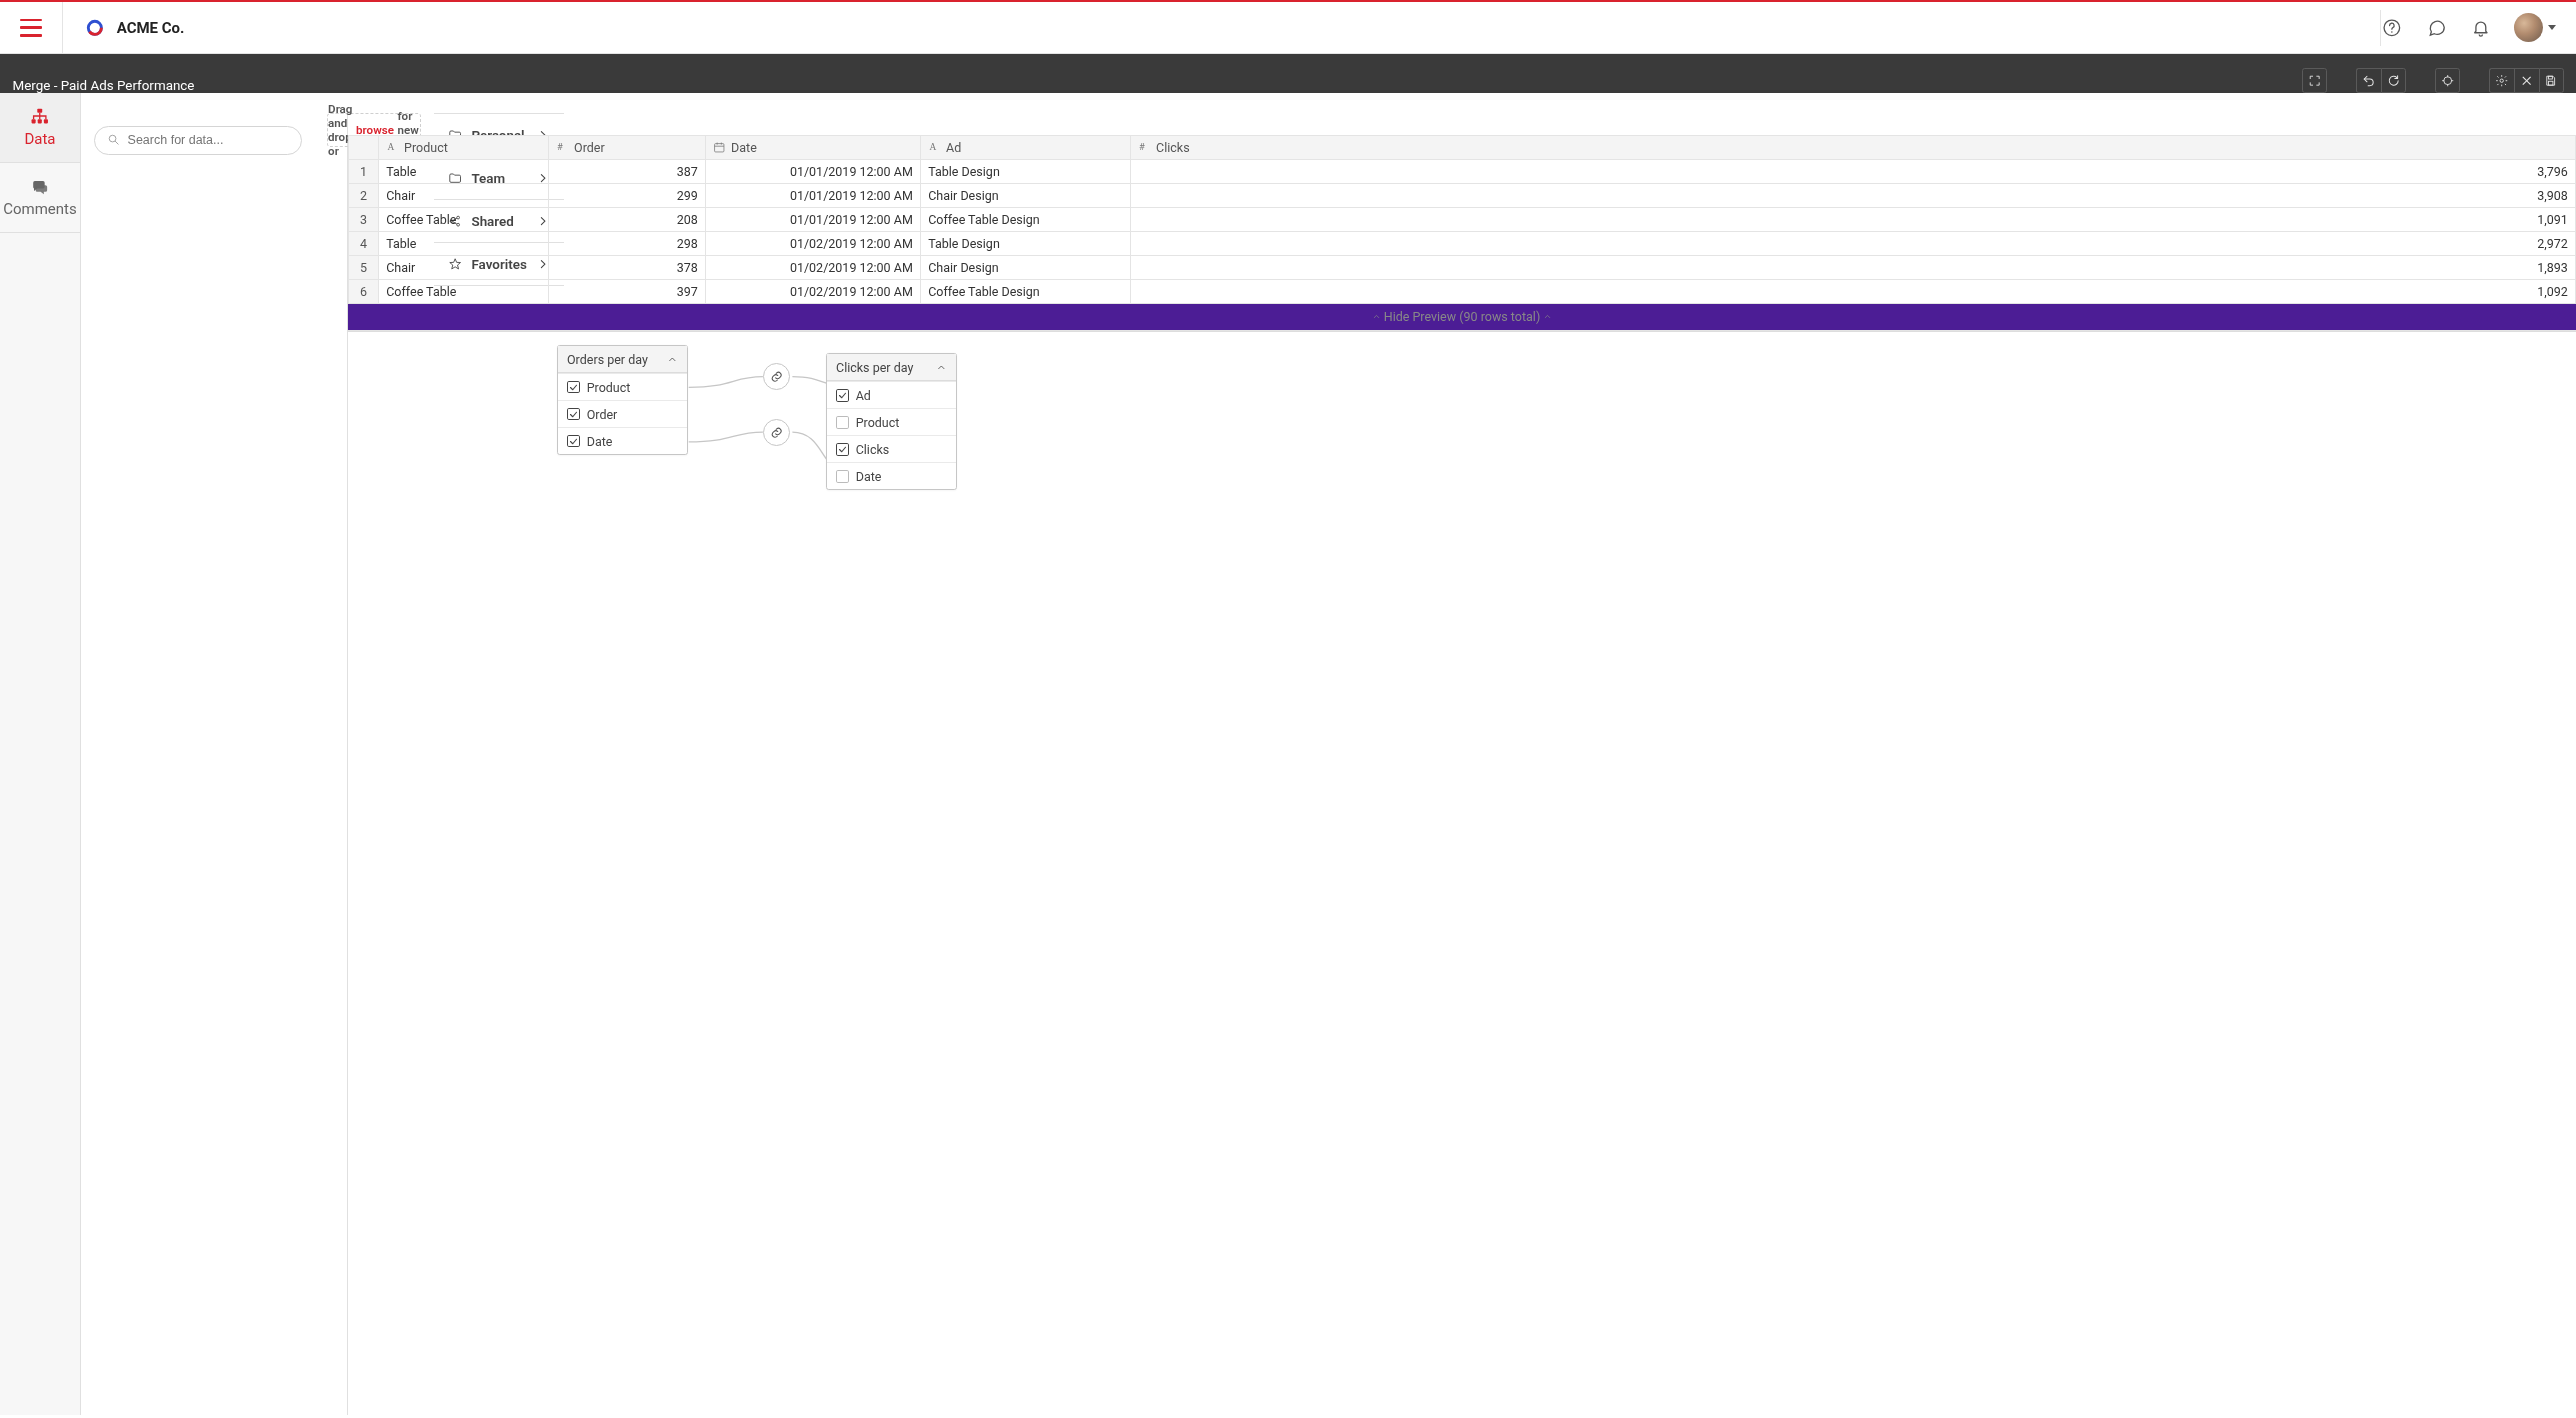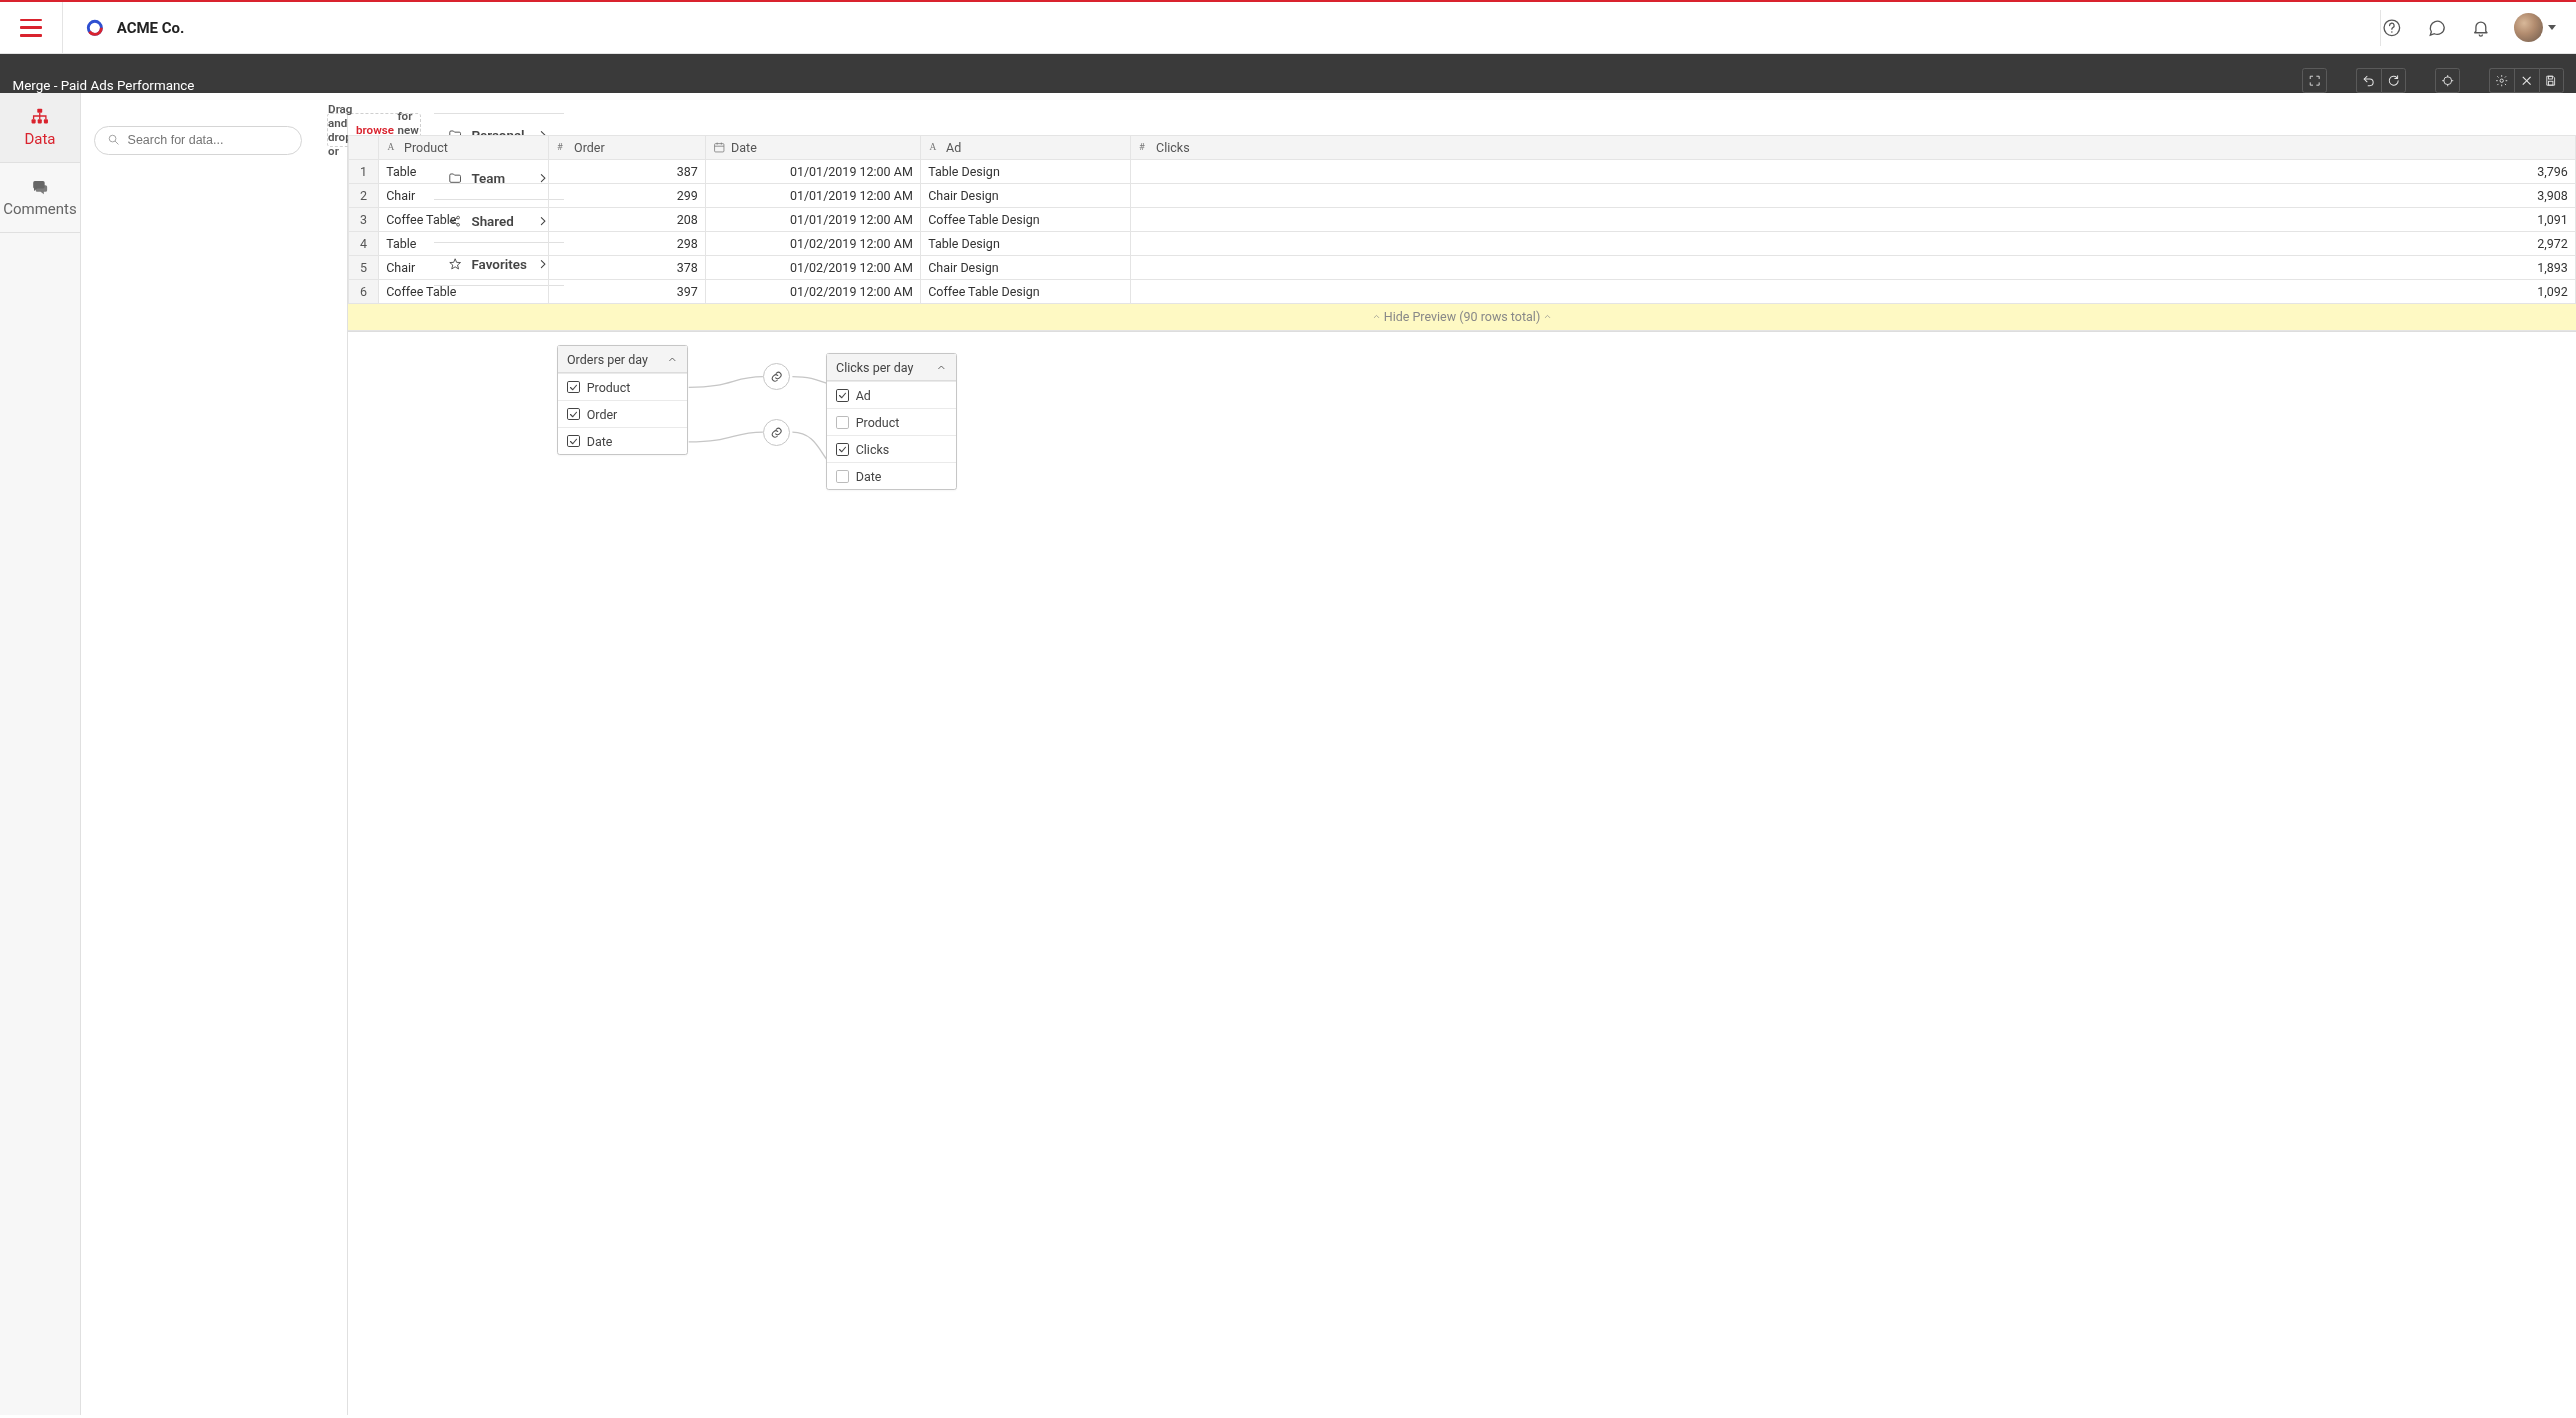--- a/index.html
+++ b/index.html
@@ -56,21 +56,21 @@
     table.grid th { background: #f4f4f4; text-align: left; font-weight: 400; color: #555; position: relative; }
     table.grid th .col-type-icon { width: 12.5px; height: 12.5px; vertical-align: -1.8px; margin-right: 5.4px; color: #777; }
     table.grid td.rownum { background: #f4f4f4; text-align: center; width: 30px; color: #555; }
     table.grid th.rownum-h { width: 30px; }
     .col-product { width: 170px; }
     .col-order { width: 157px; }
     .col-date { width: 215px; }
     .col-ad { width: 210px; }
     .num { text-align: right; }
     .datecell { text-align: right; padding-right: 9px; }
-    .hide-prev { text-align: center; color: #888; font-size: 12.5px; padding: 5.4px 0; border-bottom: 0.9px solid #e4e4e4; cursor: pointer; background: #fef9c3; }
+    .hide-prev { text-align: center; color: #888; font-size: 12.5px; padding: 5.4px 0; border-bottom: 0.9px solid #e4e4e4; cursor: pointer; background: #4c1d95; }
     .hide-prev svg { width: 9px; height: 9px; vertical-align: 0px; }
 
     .diagram { position: relative; flex: 1; }
     .node { position: absolute; width: 131px; border: 0.9px solid #c6c6c6; border-radius: 2.7px; background: #fff; box-shadow: 0 0.9px 1.8px rgba(0,0,0,0.04); }
     .node-header { background: #f4f4f4; border-bottom: 0.9px solid #dcdcdc; height: 27px; display: flex; align-items: center; padding: 0 9px; font-size: 12.5px; color: #444; cursor: pointer; }
     .node-header svg { width: 10.7px; height: 10.7px; }
     .field-row { height: 27px; border-top: 0.9px solid #eaeaea; display: flex; align-items: center; padding: 0 9px; gap: 7.2px; font-size: 12.5px; color: #444; cursor: pointer; }
     .field-row:first-of-type { border-top: none; }
     .cb { width: 12.5px; height: 12.5px; border: 1.4px solid #444; border-radius: 1.8px; display: inline-flex; align-items: center; justify-content: center; }
     .cb.unchecked { border-color: #bbb; }

